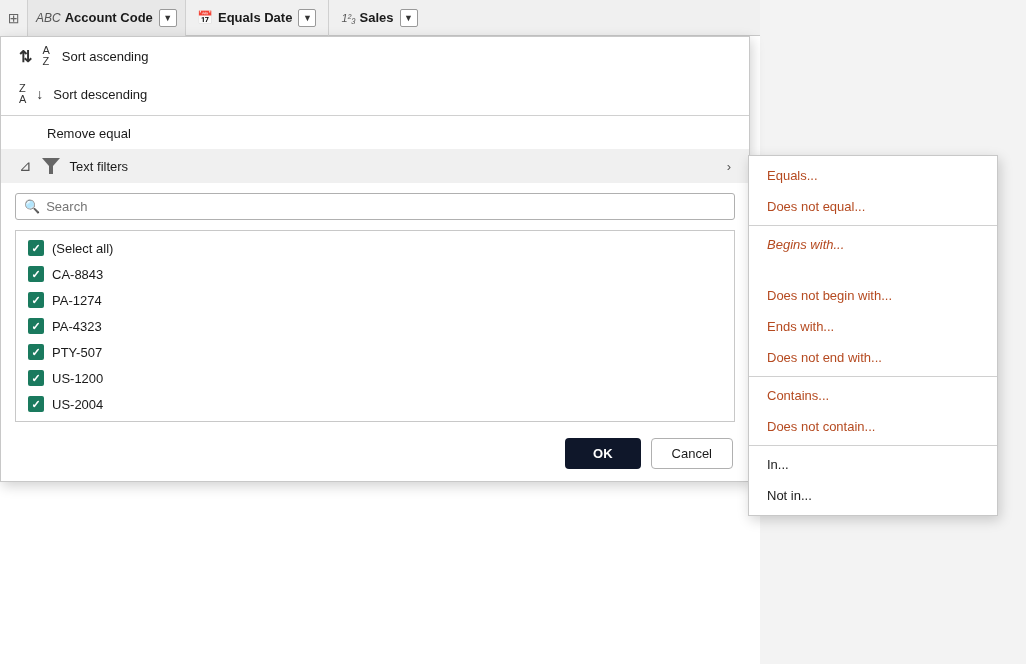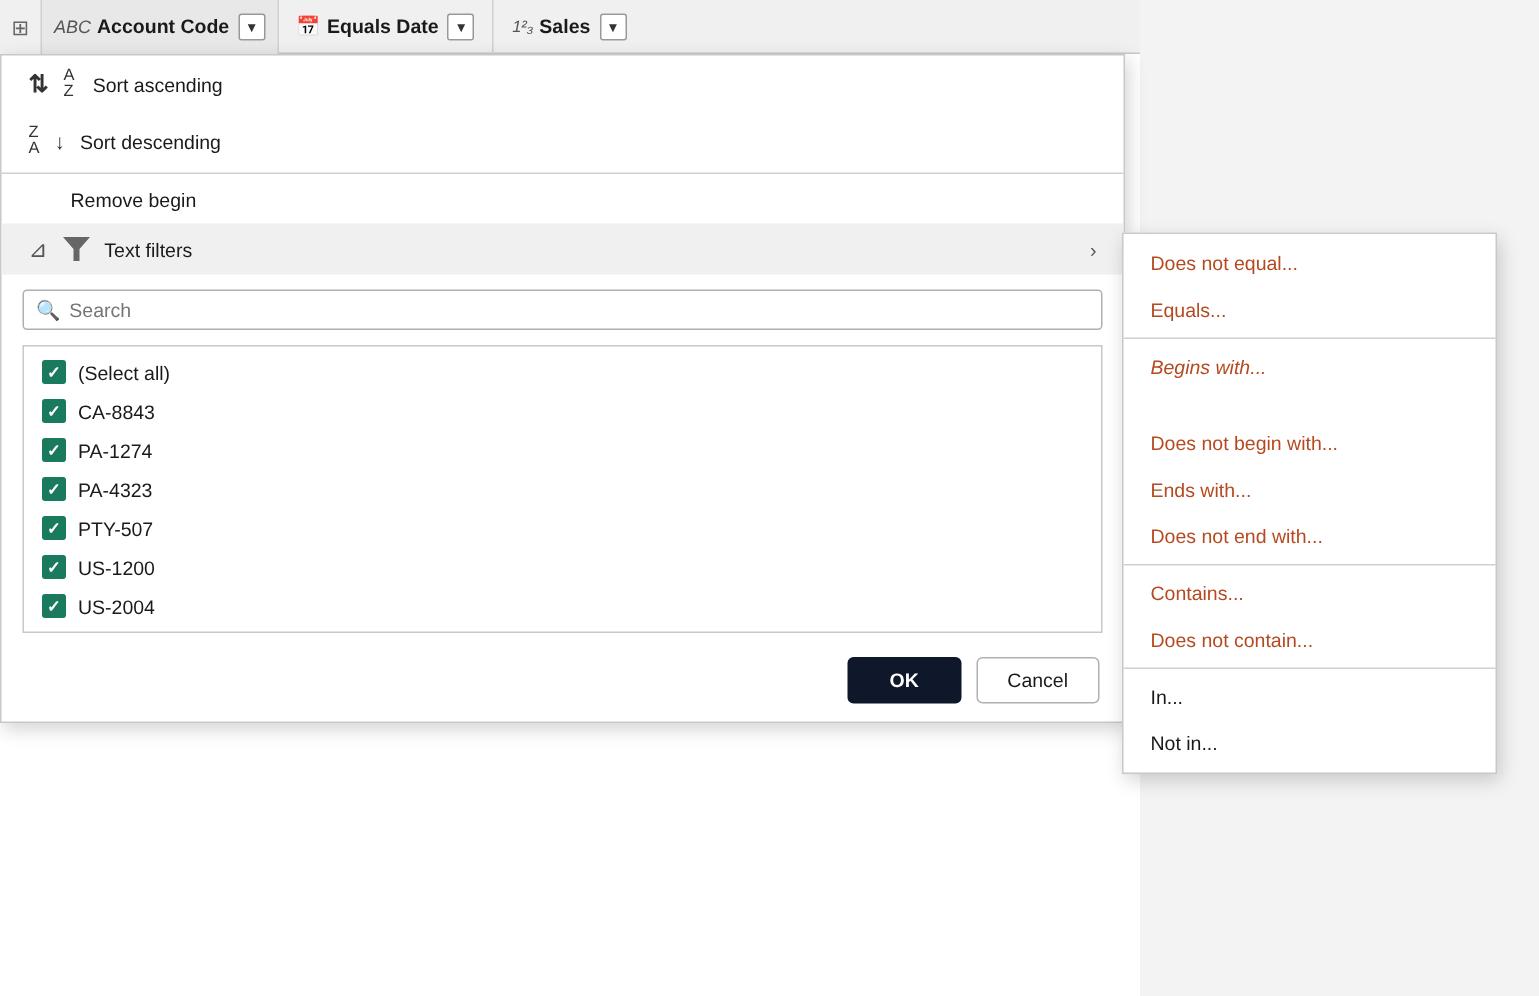--- a/index.html
+++ b/index.html
@@ -109,21 +109,21 @@
       <span style="font-size:11px;">Z</span>
       <span style="font-size:11px;">A</span>
     </span>
     <span style="font-size:14px;color:#333;">↓</span>
     <span>Sort descending</span>
   </div>
 
   <div style="height:1px;background:#d0d0d0;margin:2px 0;"></div>
 
   <div style="display:flex;align-items:center;gap:10px;padding:8px 18px 8px 46px;cursor:pointer;font-size:13px;color:#1a1a1a;">
-    <span>Remove begin</span>
+    <span>Remove equal</span>
   </div>
 
   <div style="display:flex;align-items:center;justify-content:space-between;padding:8px 18px;cursor:pointer;background:#f0f0f0;font-size:13px;color:#1a1a1a;">
     <div style="display:flex;align-items:center;gap:10px;">
       <span style="font-size:15px;color:#555;">⊿</span>
       <svg width="18" height="16" viewBox="0 0 18 16">
         <polygon points="0,0 18,0 11,8 11,16 7,16 7,8" fill="#666"></polygon>
       </svg>
       <span>Text filters</span>
     </div>
@@ -191,24 +191,24 @@
 
   <div style="display:flex;justify-content:flex-end;gap:10px;padding:12px 16px;">
     <button style="background:#0f172a;color:#fff;border:none;border-radius:4px;padding:7px 28px;font-size:13px;cursor:pointer;font-weight:600;">OK</button>
     <button style="background:#fff;color:#1a1a1a;border:1px solid #b0b0b0;border-radius:4px;padding:7px 20px;font-size:13px;cursor:pointer;">Cancel</button>
   </div>
 </div>
 
 <div style="position:absolute;top:155px;left:748px;width:250px;background:#fff;border:1px solid #c8c8c8;box-shadow:2px 4px 12px rgba(0,0,0,0.18);z-index:101;padding:4px 0;">
 
   <div style="padding:8px 18px;font-size:13px;color:#b54a20;cursor:pointer;">
+    <span>Equals...</span>
+  </div>
+  <div style="padding:8px 18px;font-size:13px;color:#b54a20;cursor:pointer;">
     <span>Does not equal...</span>
-  </div>
-  <div style="padding:8px 18px;font-size:13px;color:#b54a20;cursor:pointer;">
-    <span>Equals...</span>
   </div>
 
   <div style="height:1px;background:#d0d0d0;margin:3px 0;"></div>
 
   <div style="padding:8px 18px;font-size:13px;color:#b54a20;cursor:pointer;font-style:italic;">
     <span>Begins with...</span>
   </div>
   <div style="padding:8px 18px;font-size:13px;color:#b54a20;cursor:pointer;margin-top:20px;">
     <span>Does not begin with...</span>
   </div>

